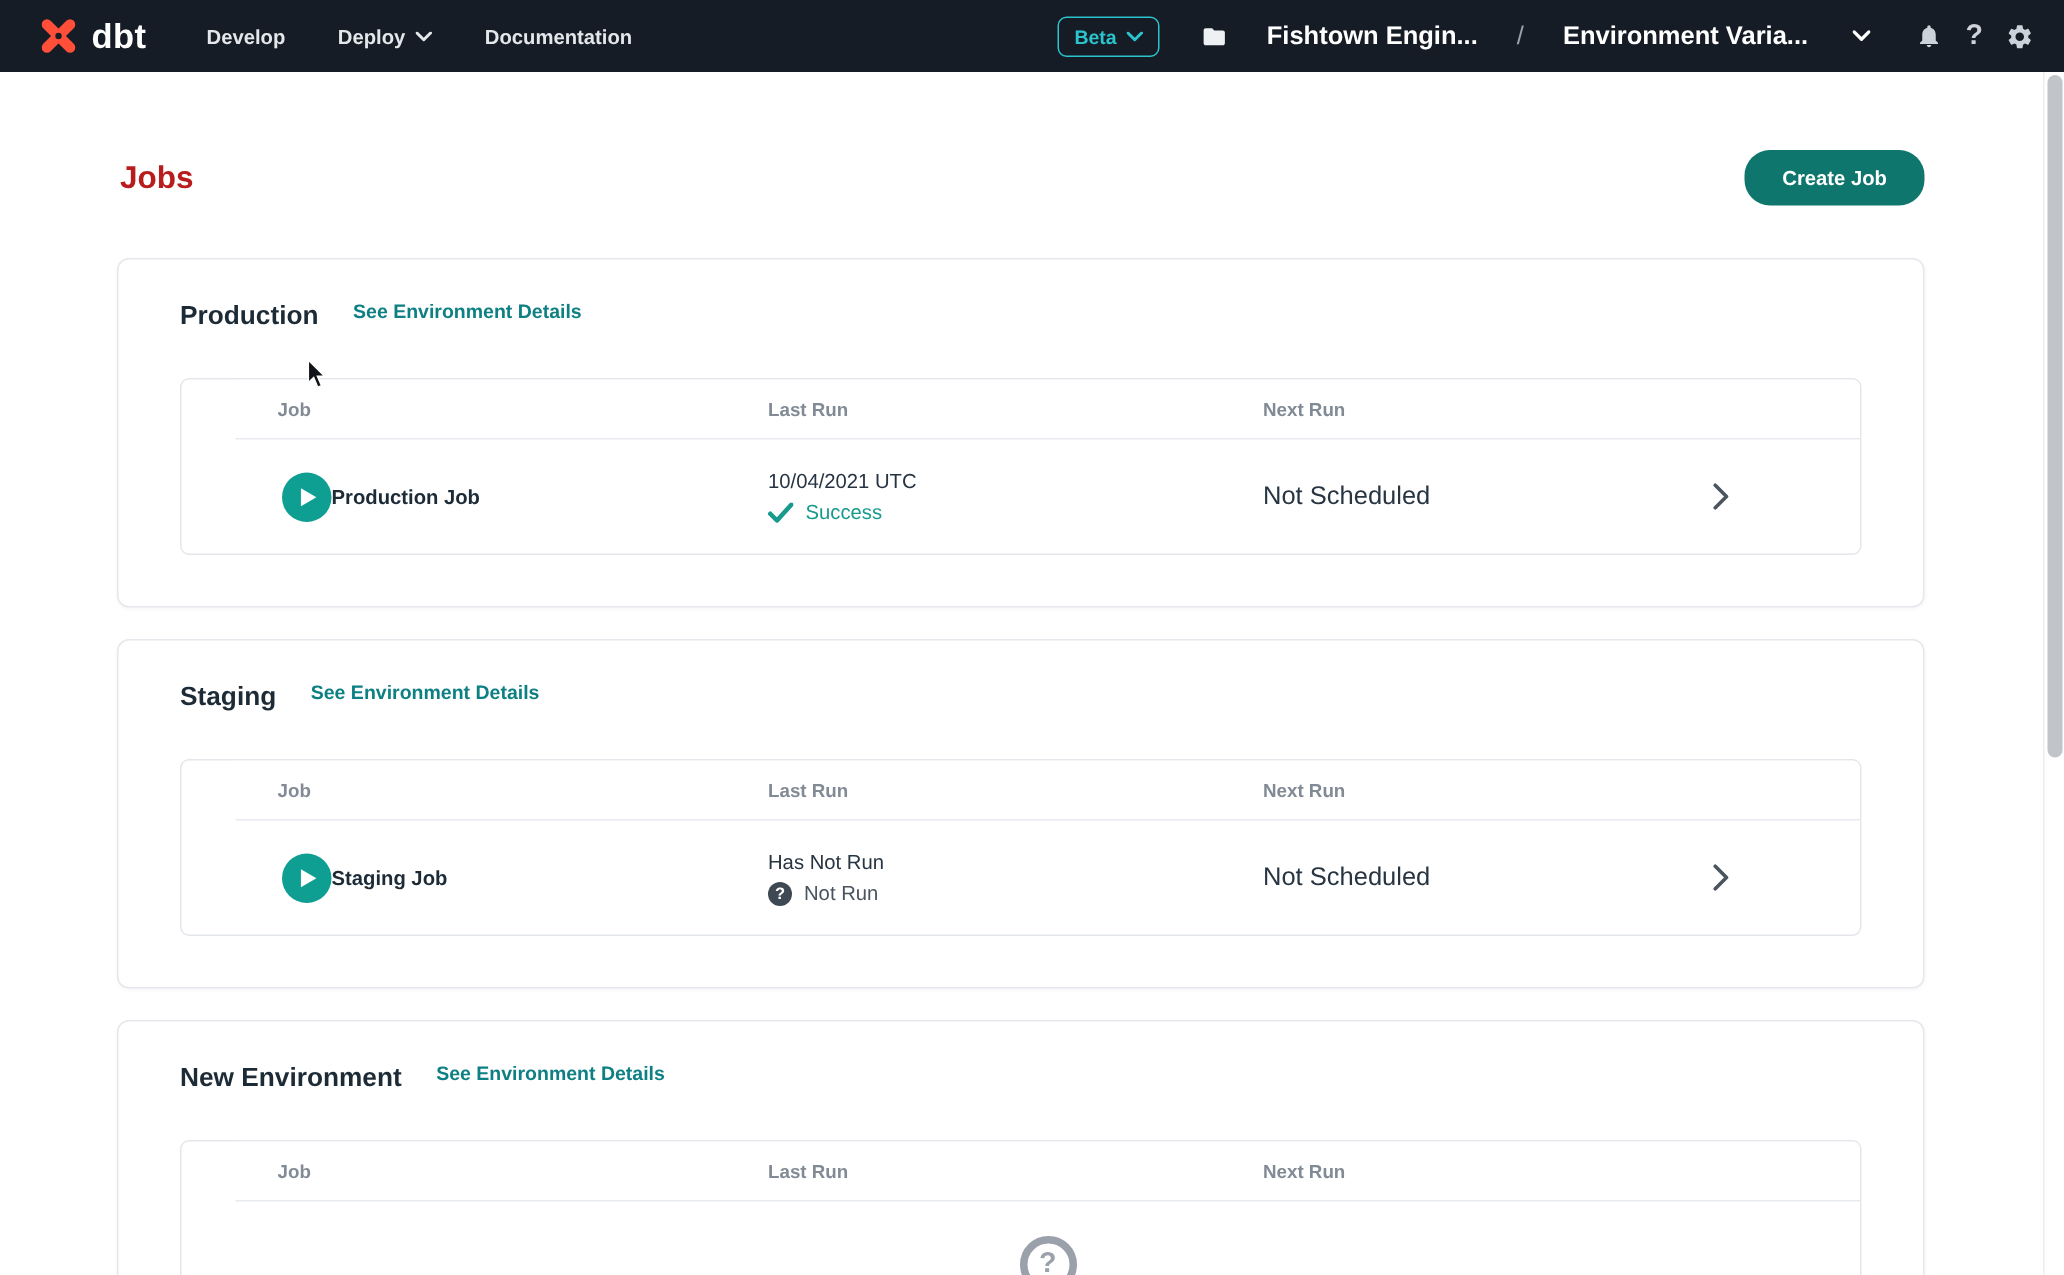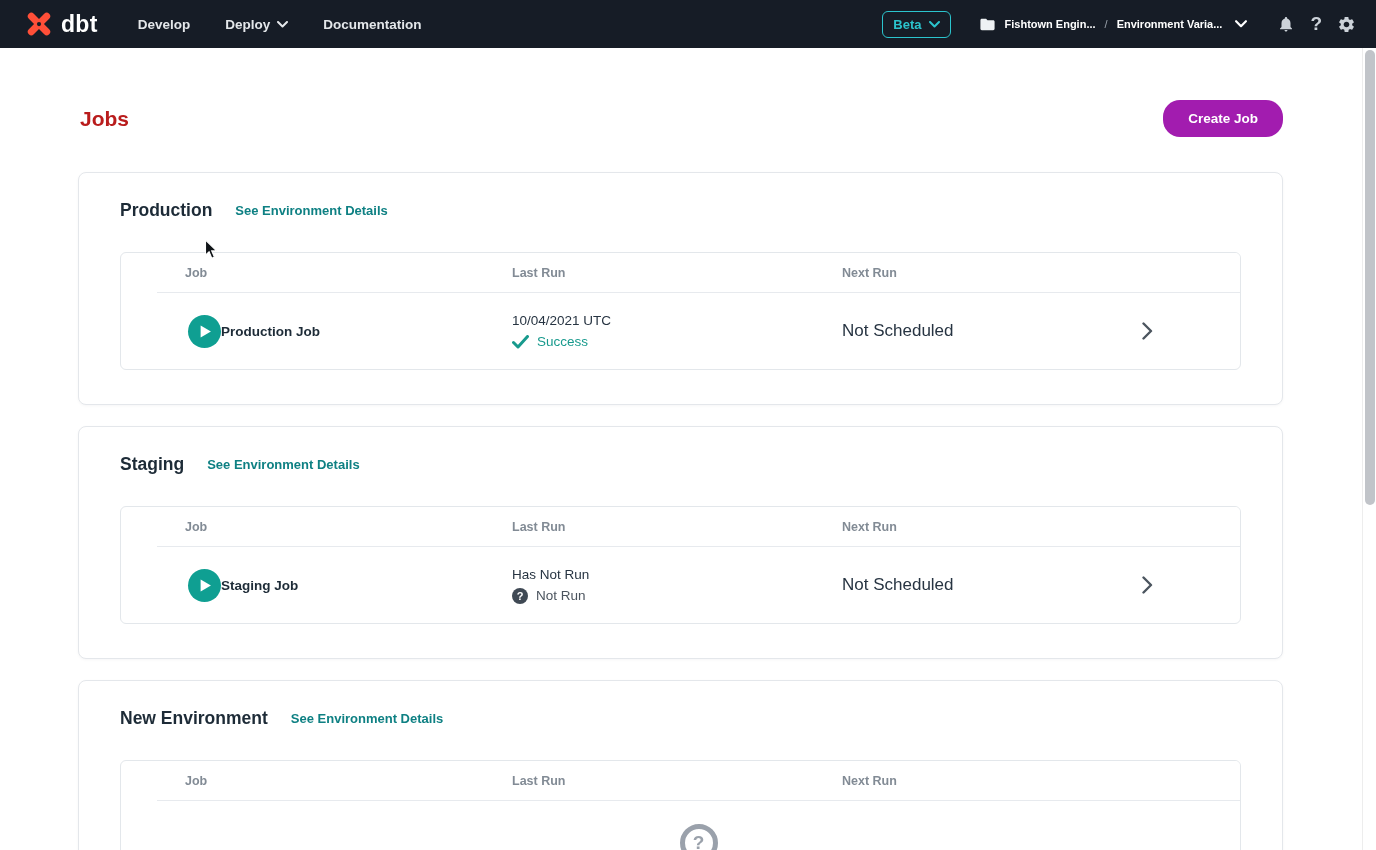--- a/index.html
+++ b/index.html
@@ -11,42 +11,42 @@
     padding: 0 20px 0 24px; position: relative; z-index: 5; }
   .logo-group { display: flex; align-items: center; gap: 7px; margin-right: 40px; }
   .logo-text { color: #fff; font-size: 23px; font-weight: 800; letter-spacing: .3px; }
   .nav-menu { display: flex; align-items: center; gap: 35px; }
   .nav-item { color: #e4e7ea; font-size: 13.5px; font-weight: 700; cursor: pointer;
     display: flex; align-items: center; gap: 7px; }
   .nav-right { margin-left: auto; display: flex; align-items: center; }
   .beta-badge { border: 1.5px solid #2bc4cd; color: #2bc4cd; border-radius: 6px;
     padding: 5px 10px; font-size: 13px; font-weight: 700; display: flex;
     align-items: center; gap: 7px; cursor: pointer; background: transparent; }
-  .breadcrumb { display: flex; align-items: center; gap: 9px; margin-left: 28px;
-    color: #fff; font-size: 11px; font-weight: 700; cursor: pointer; }
+  .breadcrumb { display: flex; align-items: center; gap: 26px; margin-left: 28px;
+    color: #fff; font-size: 17px; font-weight: 700; cursor: pointer; }
   .crumb-sep { color: #9aa2ab; font-weight: 400; }
   .nav-icons { display: flex; align-items: center; gap: 15px; margin-left: 30px; }
   .nav-icon-btn { background: none; border: none; cursor: pointer; display: flex;
     align-items: center; justify-content: center; padding: 0; }
   .help-glyph { color: #ccd2d9; font-size: 19px; font-weight: 800; }
 
   
   .main { padding: 0 93px 0 78px; position: relative; }
   .page-head { display: flex; align-items: center; justify-content: space-between;
     margin-top: 52px; margin-bottom: 35px; }
   .page-title { font-size: 21px; font-weight: 700; color: #b91c1c; padding-left: 2px; }
-  .create-job-btn { background: #a21caf; color: #fff; font-family: inherit;
+  .create-job-btn { background: #0f766e; color: #fff; font-family: inherit;
     font-size: 13.5px; font-weight: 600; border: none; border-radius: 17px;
     padding: 11px 25px; cursor: pointer; }
 
   
   .env-card { background: #fff; border: 1px solid #e4e7eb; border-radius: 8px;
     padding: 27px 41px 34px; margin-bottom: 21px;
     box-shadow: 0 1px 3px rgba(20,30,40,.04); }
-  .env-head { display: flex; align-items: center; gap: 23px; margin-bottom: 31px; }
+  .env-head { display: flex; align-items: flex-start; gap: 23px; margin-bottom: 31px; }
   .env-title { font-size: 17.5px; font-weight: 700; color: #1d2b37; }
   .env-link { font-size: 13px; font-weight: 700; color: #0e8083; text-decoration: none;
     cursor: pointer; }
   .job-table { border: 1px solid #e3e7eb; border-radius: 6px; overflow: hidden; padding-left: 36px; }
   .job-table-header { display: grid; grid-template-columns: 355px 330px 1fr;
     height: 40px; align-items: center; border-bottom: 1px solid #e7eaee;
     color: #828b95; font-size: 12.5px; font-weight: 700; background: #fff; }
   .th-job { padding-left: 28px; }
   .job-row { display: grid; grid-template-columns: 355px 330px 1fr;
     align-items: center; height: 76px; position: relative; cursor: pointer; }

